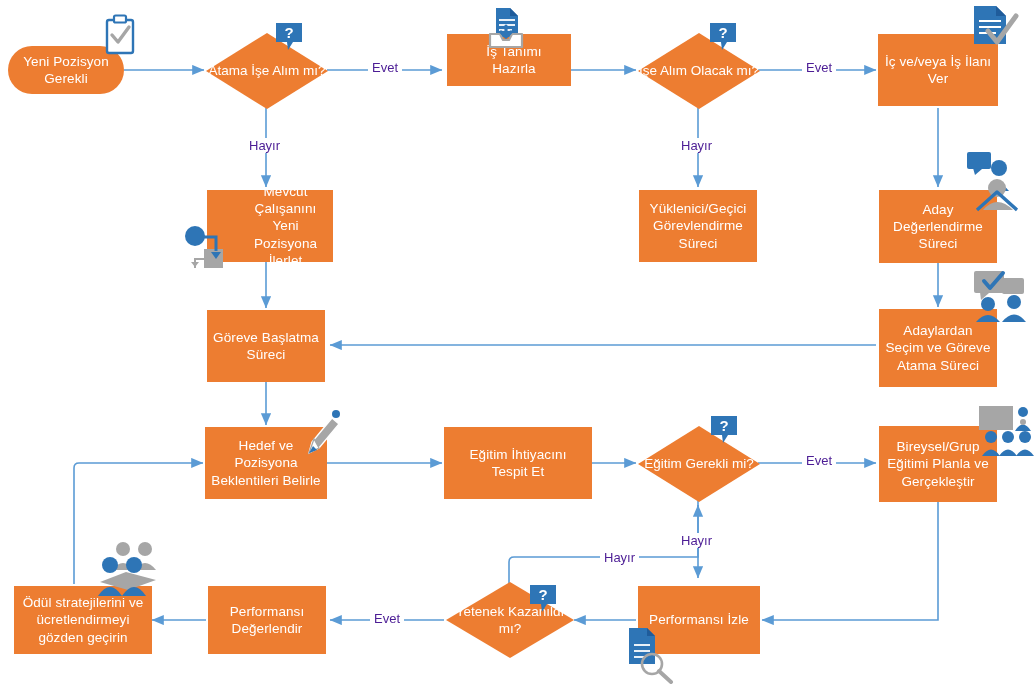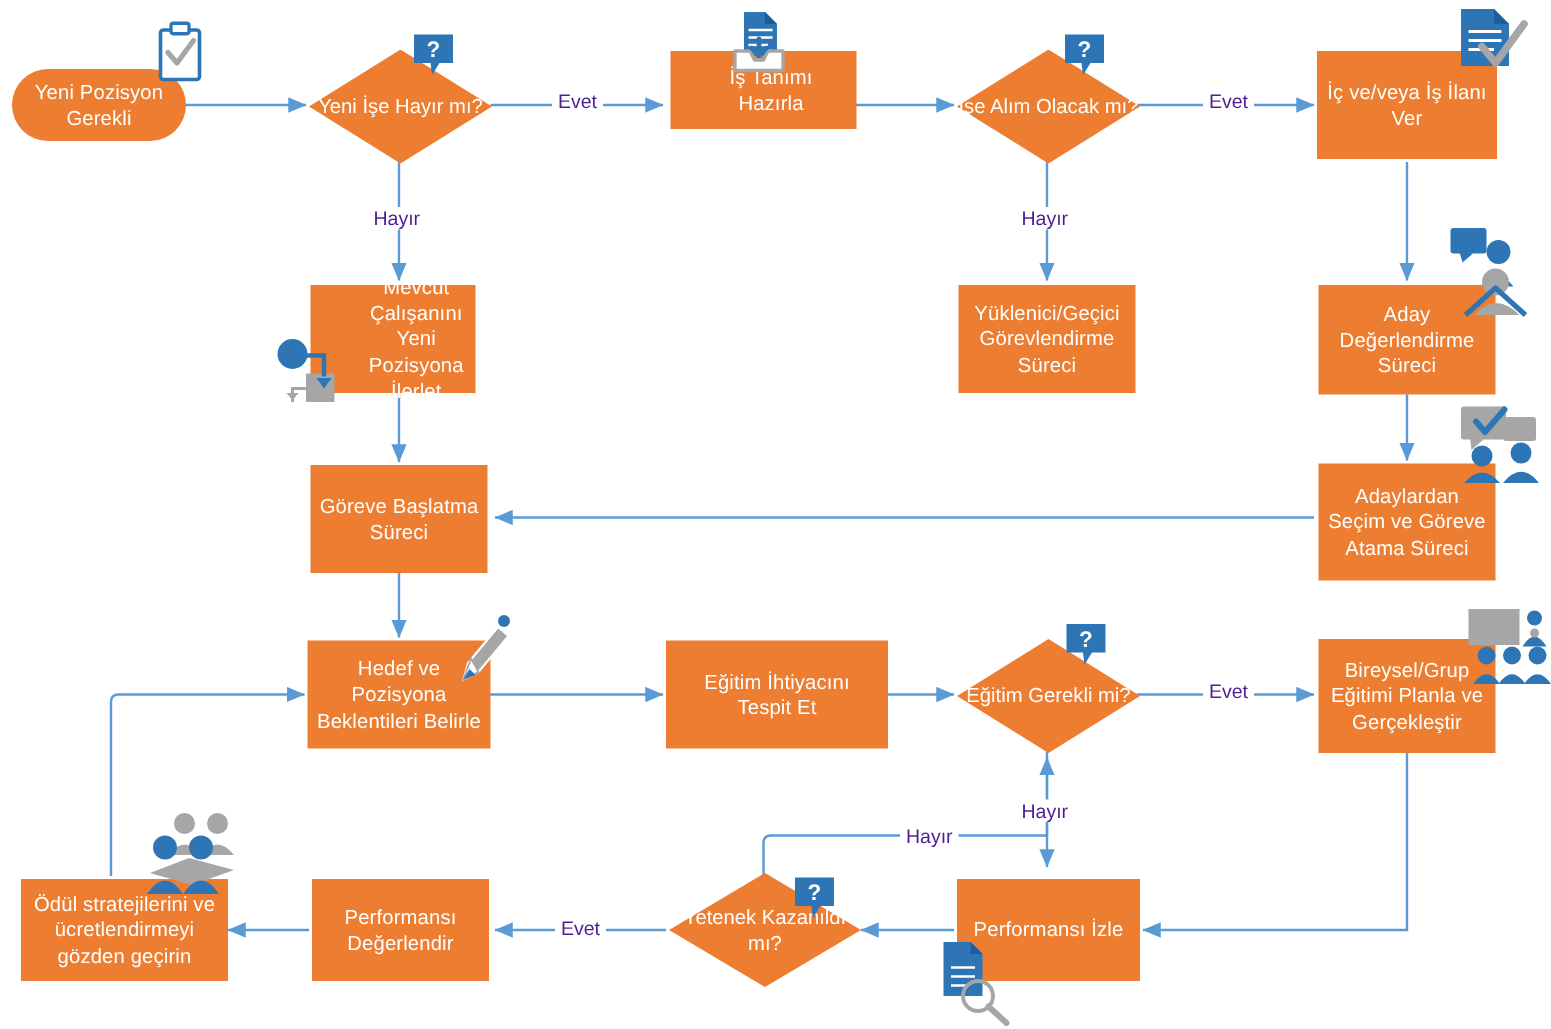--- a/index.html
+++ b/index.html
@@ -144,21 +144,21 @@
 
   <svg class="ico" style="left:101px;top:14px;width:38px;height:44px;" viewBox="0 0 38 44">
     <rect x="6" y="6" width="26" height="33" rx="2" fill="#ffffff" stroke="#2E75B6" stroke-width="2.4"></rect>
     <rect x="13" y="1.5" width="12" height="7" rx="1.6" fill="#ffffff" stroke="#2E75B6" stroke-width="2.2"></rect>
     <path d="M11 21 l6 7 l11 -15" fill="none" stroke="#A6A6A6" stroke-width="3.4" stroke-linecap="round" stroke-linejoin="round"></path>
   </svg>
 
   <div class="dec-wrap" style="left:206px;top:33px;width:122px;height:76px;">
     <div class="dec-shape"></div>
     <div class="dec-txt">
-        <span>Yeni İşe Hayır mı?</span>
+        <span>Atama İşe Alım mı?</span>
       </div>
   </div>
   <svg class="ico" style="left:274px;top:21px;width:30px;height:33px;" viewBox="0 0 30 33">
     <path d="M2 2 h26 v19 h-9 l-5 8 l-1 -8 h-11 z" fill="#2E75B6"></path>
     <text x="15" y="17" font-family="Liberation Sans, sans-serif" font-size="15" font-weight="bold" fill="#ffffff" text-anchor="middle">?</text>
   </svg>
 
   <div class="elabel" style="left:368px;top:60px;">Evet</div>
 
   <div class="node proc" style="left:447px;top:34px;width:124px;height:52px;padding-left:10px;">
@@ -199,21 +199,21 @@
       <line x1="13" y1="17" x2="35" y2="17"></line>
       <line x1="13" y1="23" x2="35" y2="23"></line>
       <line x1="13" y1="29" x2="30" y2="29"></line>
     </g>
     <path d="M22 27 l9 11 l19 -26" fill="none" stroke="#A6A6A6" stroke-width="5" stroke-linecap="round" stroke-linejoin="round"></path>
   </svg>
 
   <div class="elabel" style="left:245px;top:138px;">Hayır</div>
   <div class="elabel" style="left:677px;top:138px;">Hayır</div>
 
-  <div class="node proc" style="left:207px;top:190px;width:110px;height:72px;padding-left:31px;">
+  <div class="node proc" style="left:207px;top:190px;width:126px;height:72px;padding-left:31px;">
     <span class="lbl">Mevcut Çalışanını Yeni Pozisyona İlerlet</span>
   </div>
   <svg class="ico" style="left:184px;top:225px;width:48px;height:44px;" viewBox="0 0 48 44">
     <circle cx="11" cy="11" r="10" fill="#2E75B6"></circle>
     <rect x="20" y="24" width="19" height="19" fill="#A6A6A6"></rect>
     <path d="M11 43 L11 34 L27 34" fill="none" stroke="#A6A6A6" stroke-width="2"></path>
     <path d="M11 38 l-4 5 l8 0 z" fill="#A6A6A6" transform="rotate(180 11 40)"></path>
     <path d="M20 12 L32 12 L32 26" fill="none" stroke="#2E75B6" stroke-width="3"></path>
     <path d="M32 34 l-5 -7 l10 0 z" fill="#2E75B6"></path>
   </svg>

